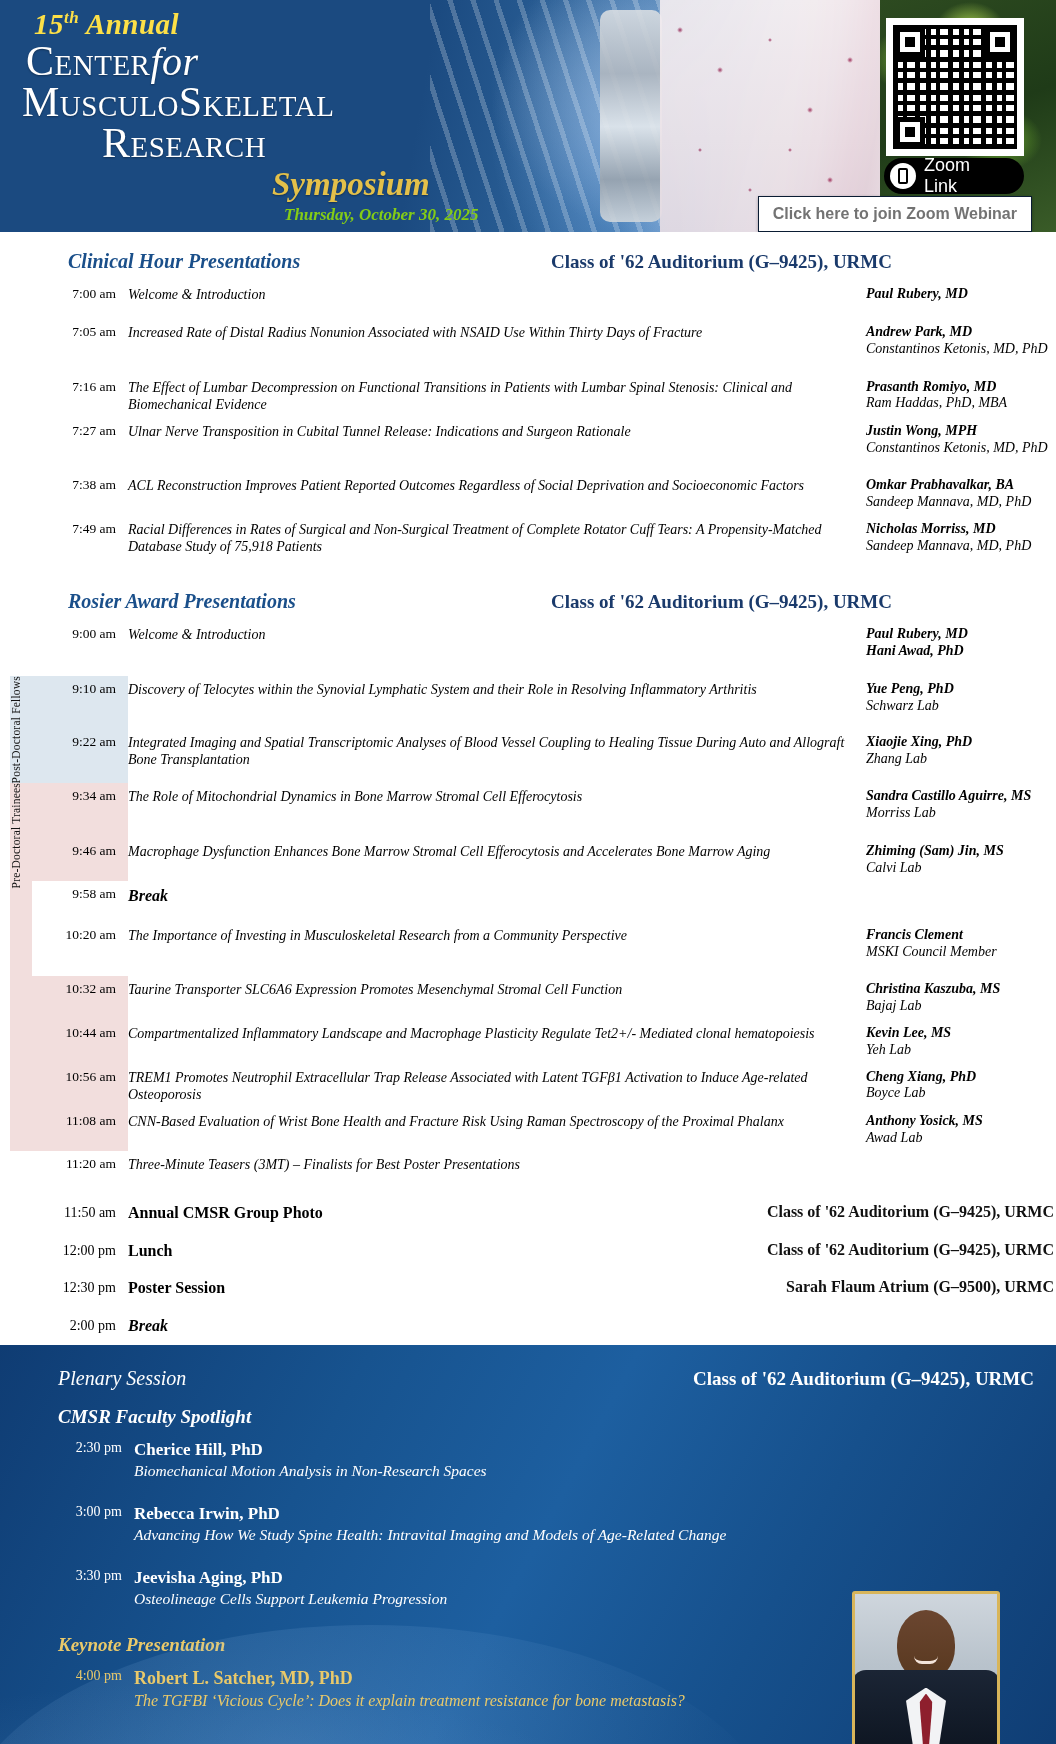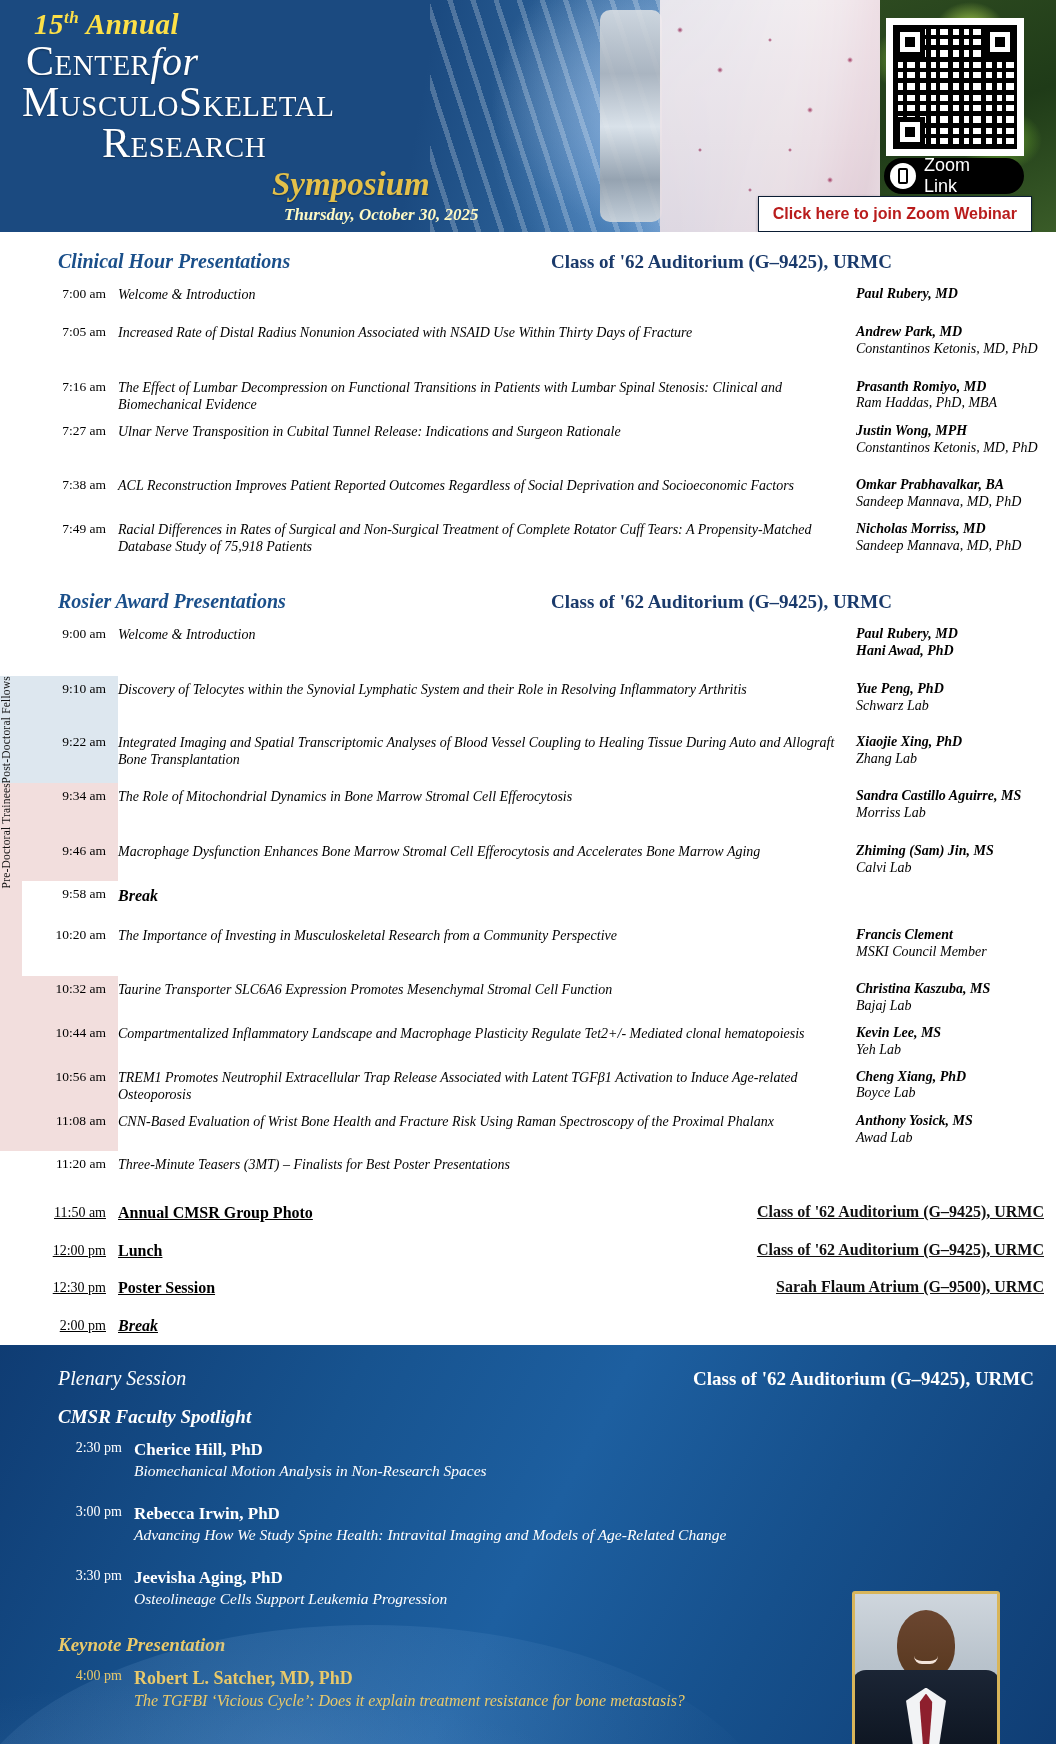--- a/index.html
+++ b/index.html
@@ -80,21 +80,21 @@
   .t-research { font-size: 42px; margin-left: 80px; letter-spacing: .5px; }
   .t-symposium {
     font-family: "Liberation Serif", serif;
     font-style: italic; font-weight: bold; font-size: 33px;
     color: #e3c04a; margin-left: 250px; margin-top: 2px;
     text-shadow: 0 1px 2px rgba(0,0,0,.35);
   }
   .t-date {
     font-family: "Liberation Serif", serif;
     font-style: italic; font-weight: bold; font-size: 17px;
-    color: #fef9c3; margin-left: 262px; margin-top: 2px;
+    color: #84cc16; margin-left: 262px; margin-top: 2px;
   }
 
   
   .qr-wrap { position: absolute; right: 32px; top: 18px; z-index: 10; }
   .qr-box {
     width: 138px; height: 138px; background: #ffffff; padding: 6px;
     border: 1px solid #fff;
   }
   .qr-grid {
     width: 100%; height: 100%;
@@ -118,26 +118,26 @@
   }
   .phone-ic {
     width: 26px; height: 26px; border-radius: 50%; background: #fff;
     display:flex; align-items:center; justify-content:center; flex: none;
   }
   .phone-ic span { display:block; width:10px; height:16px; border:2px solid #000; border-radius:2px; }
   .join-btn {
     position: absolute; right: 24px; top: 196px; z-index: 12;
     background: #ffffff; border: 1px solid #0a1c33;
     padding: 8px 14px; font-family: "Liberation Sans", sans-serif;
-    font-weight: bold; font-size: 16px; color: #b91c1c;
+    font-weight: bold; font-size: 16px; color: #737373;
     box-shadow: 0 1px 3px rgba(0,0,0,.3);
   }
 
   
-  .schedule { position: relative; width: 904px; padding: 18px 0 0 0; }
+  .schedule { position: relative; width: 904px; padding: 18px 0 0 10px; }
 
   .sec-head {
     display: flex; align-items: baseline; padding: 0 12px 0 58px;
     margin-bottom: 8px;
   }
   .sec-title {
     font-style: italic; font-weight: bold; font-size: 20px; color: #1a4f8a;
     flex: 1;
   }
   .sec-loc {
@@ -163,21 +163,21 @@
   .rail-blue { background: #dde7ef; }
   .rail-pink { background: #f2dedd; }
   .rail-label {
     writing-mode: vertical-rl; transform: rotate(180deg);
     font-size: 11.5px; letter-spacing: .2px; white-space: nowrap;
     text-align: center; line-height: 1.05; color: #111;
   }
   .tint-blue { background: #dde7ef; }
   .tint-pink { background: #f2dedd; }
 
-  .big-row td { font-size: 16px; padding-top: 9px !important; padding-bottom: 9px !important; text-decoration: underline; }
+  .big-row td { font-size: 16px; padding-top: 9px !important; padding-bottom: 9px !important; }
   .big-row .c-time { font-size: 14px; padding-top: 11px !important; }
   .big-loc { font-weight: bold; font-size: 17px; color: #111; text-align: right;
              white-space: nowrap; padding-right: 12px !important; }
 
   
   .plenary {
     position: relative; width: 1056px; height: 530px;
     background:
       radial-gradient(ellipse 900px 420px at 18% 115%, rgba(120,170,220,.30), rgba(0,0,0,0) 65%),
       linear-gradient(118deg, #0f3c73 0%, #17538f 28%, #1d5fa0 48%, #16508c 68%, #0e3a70 100%);

